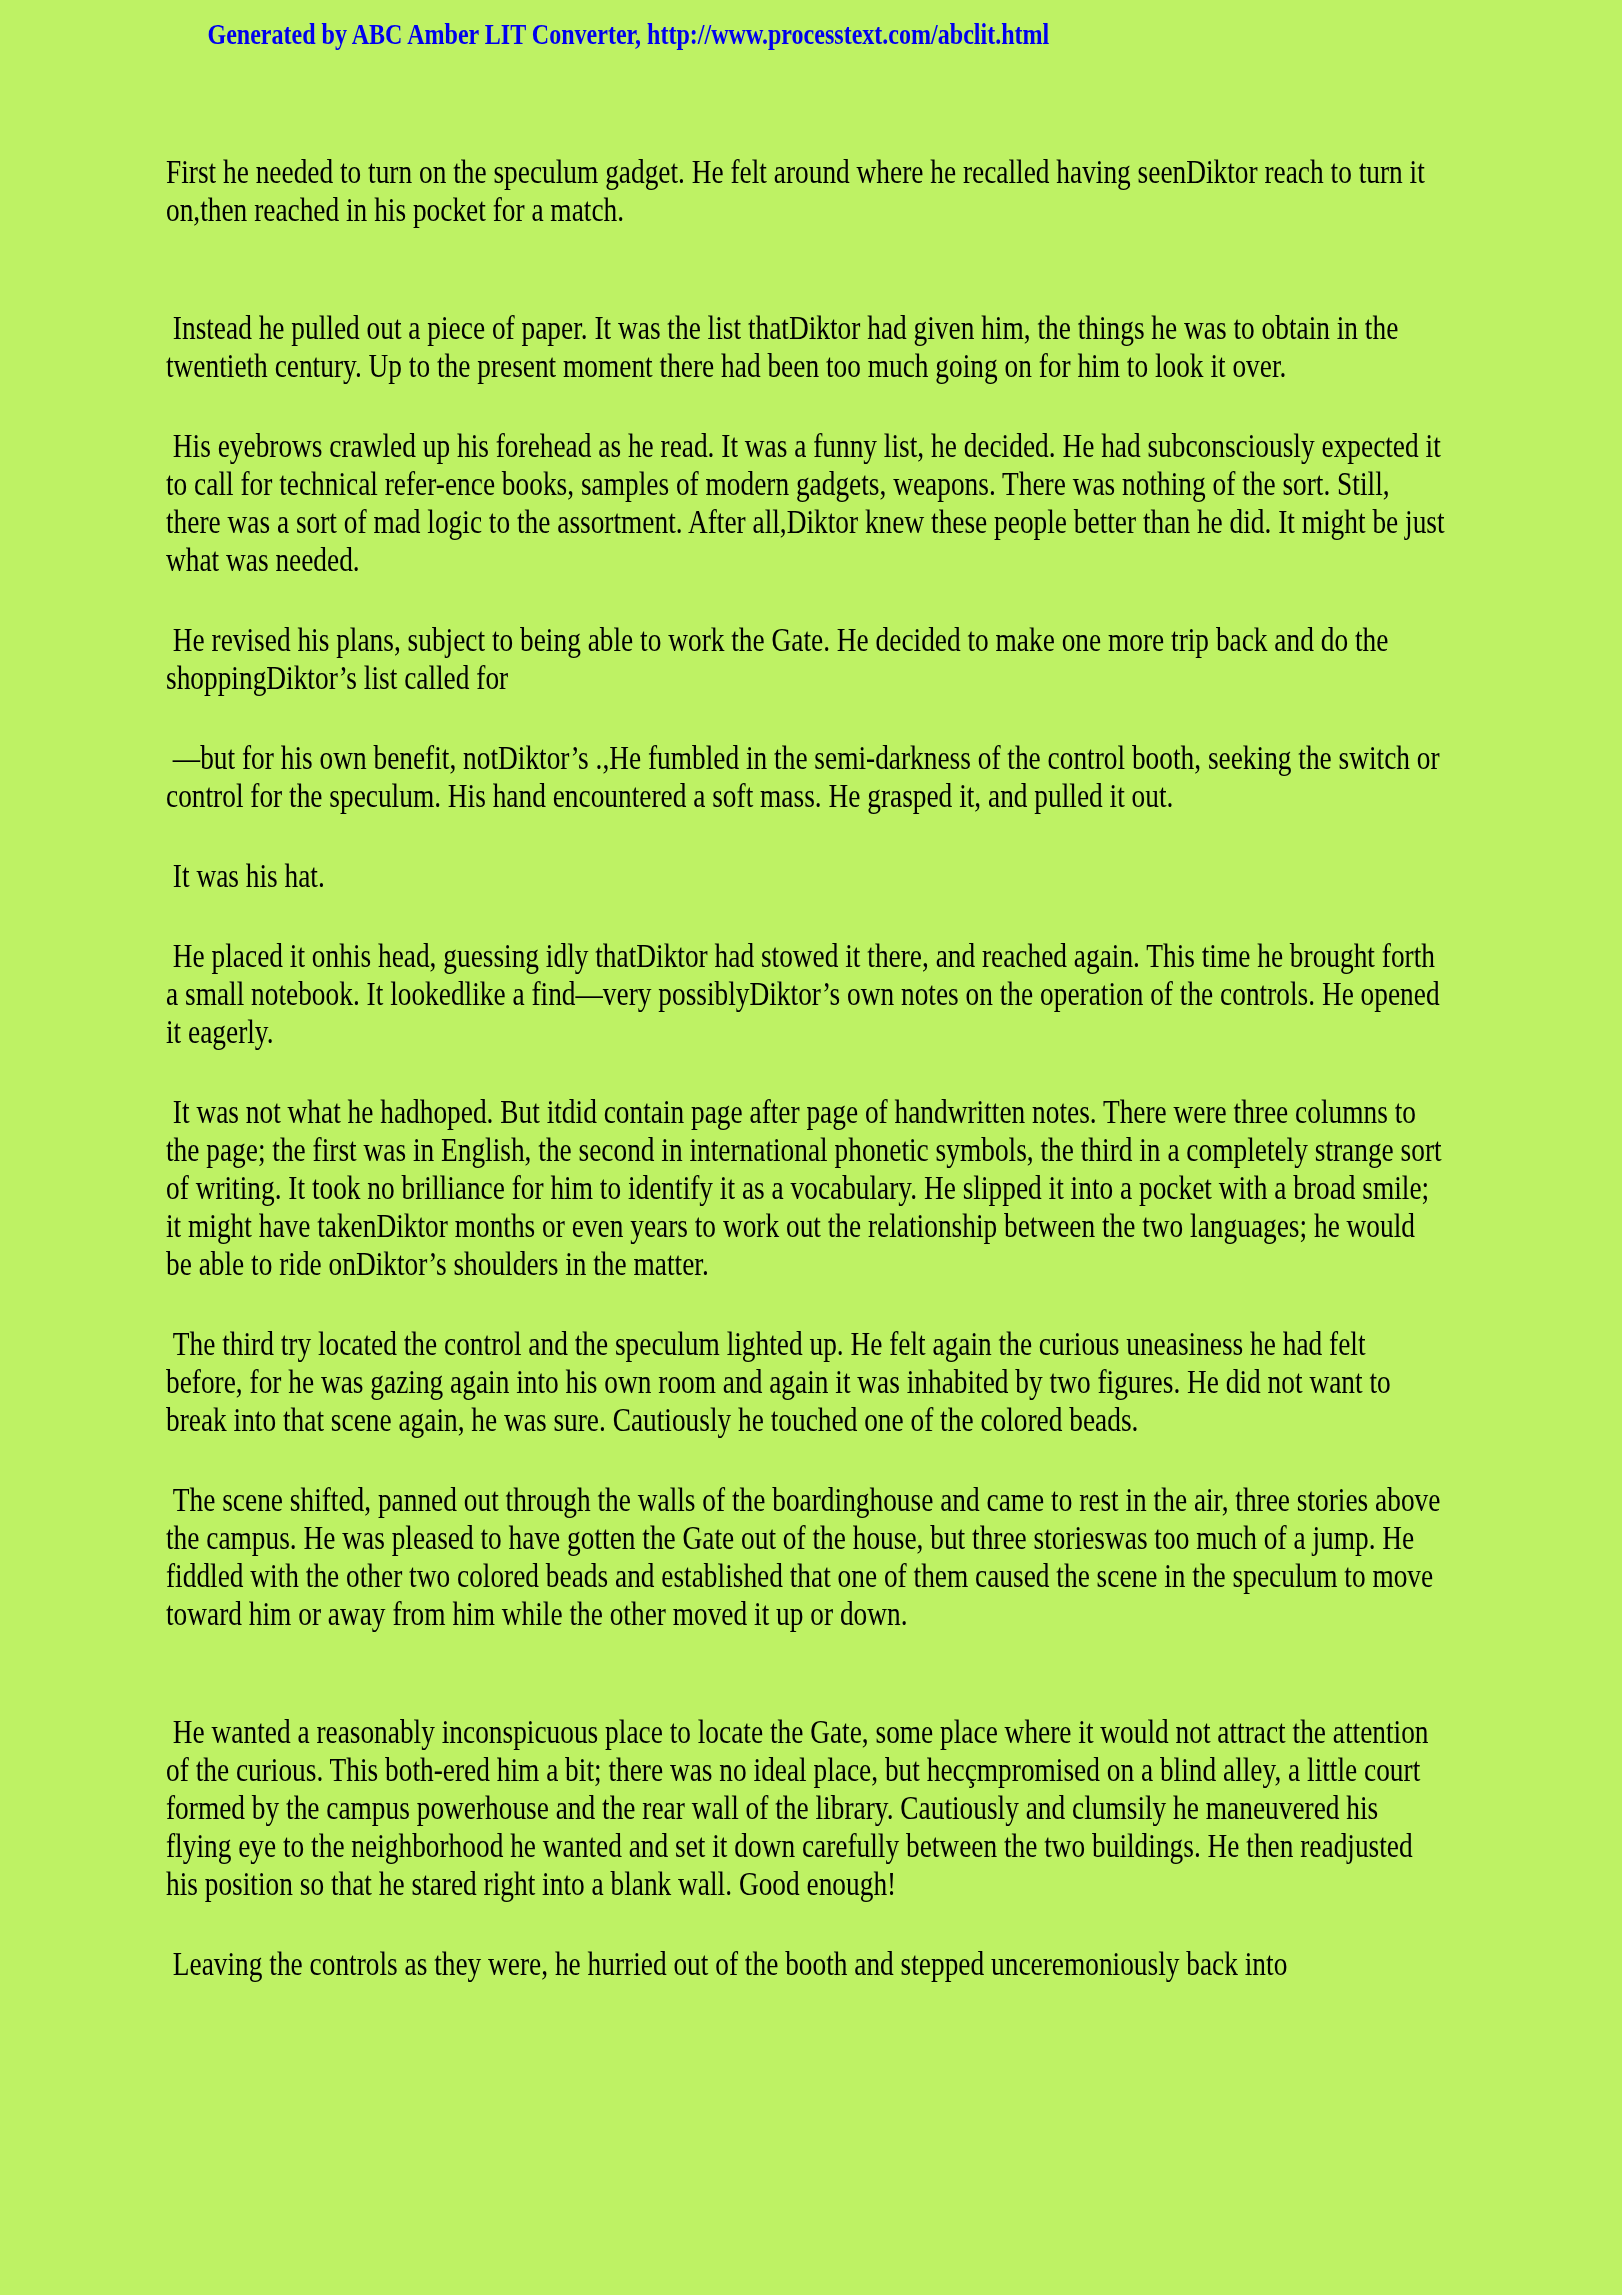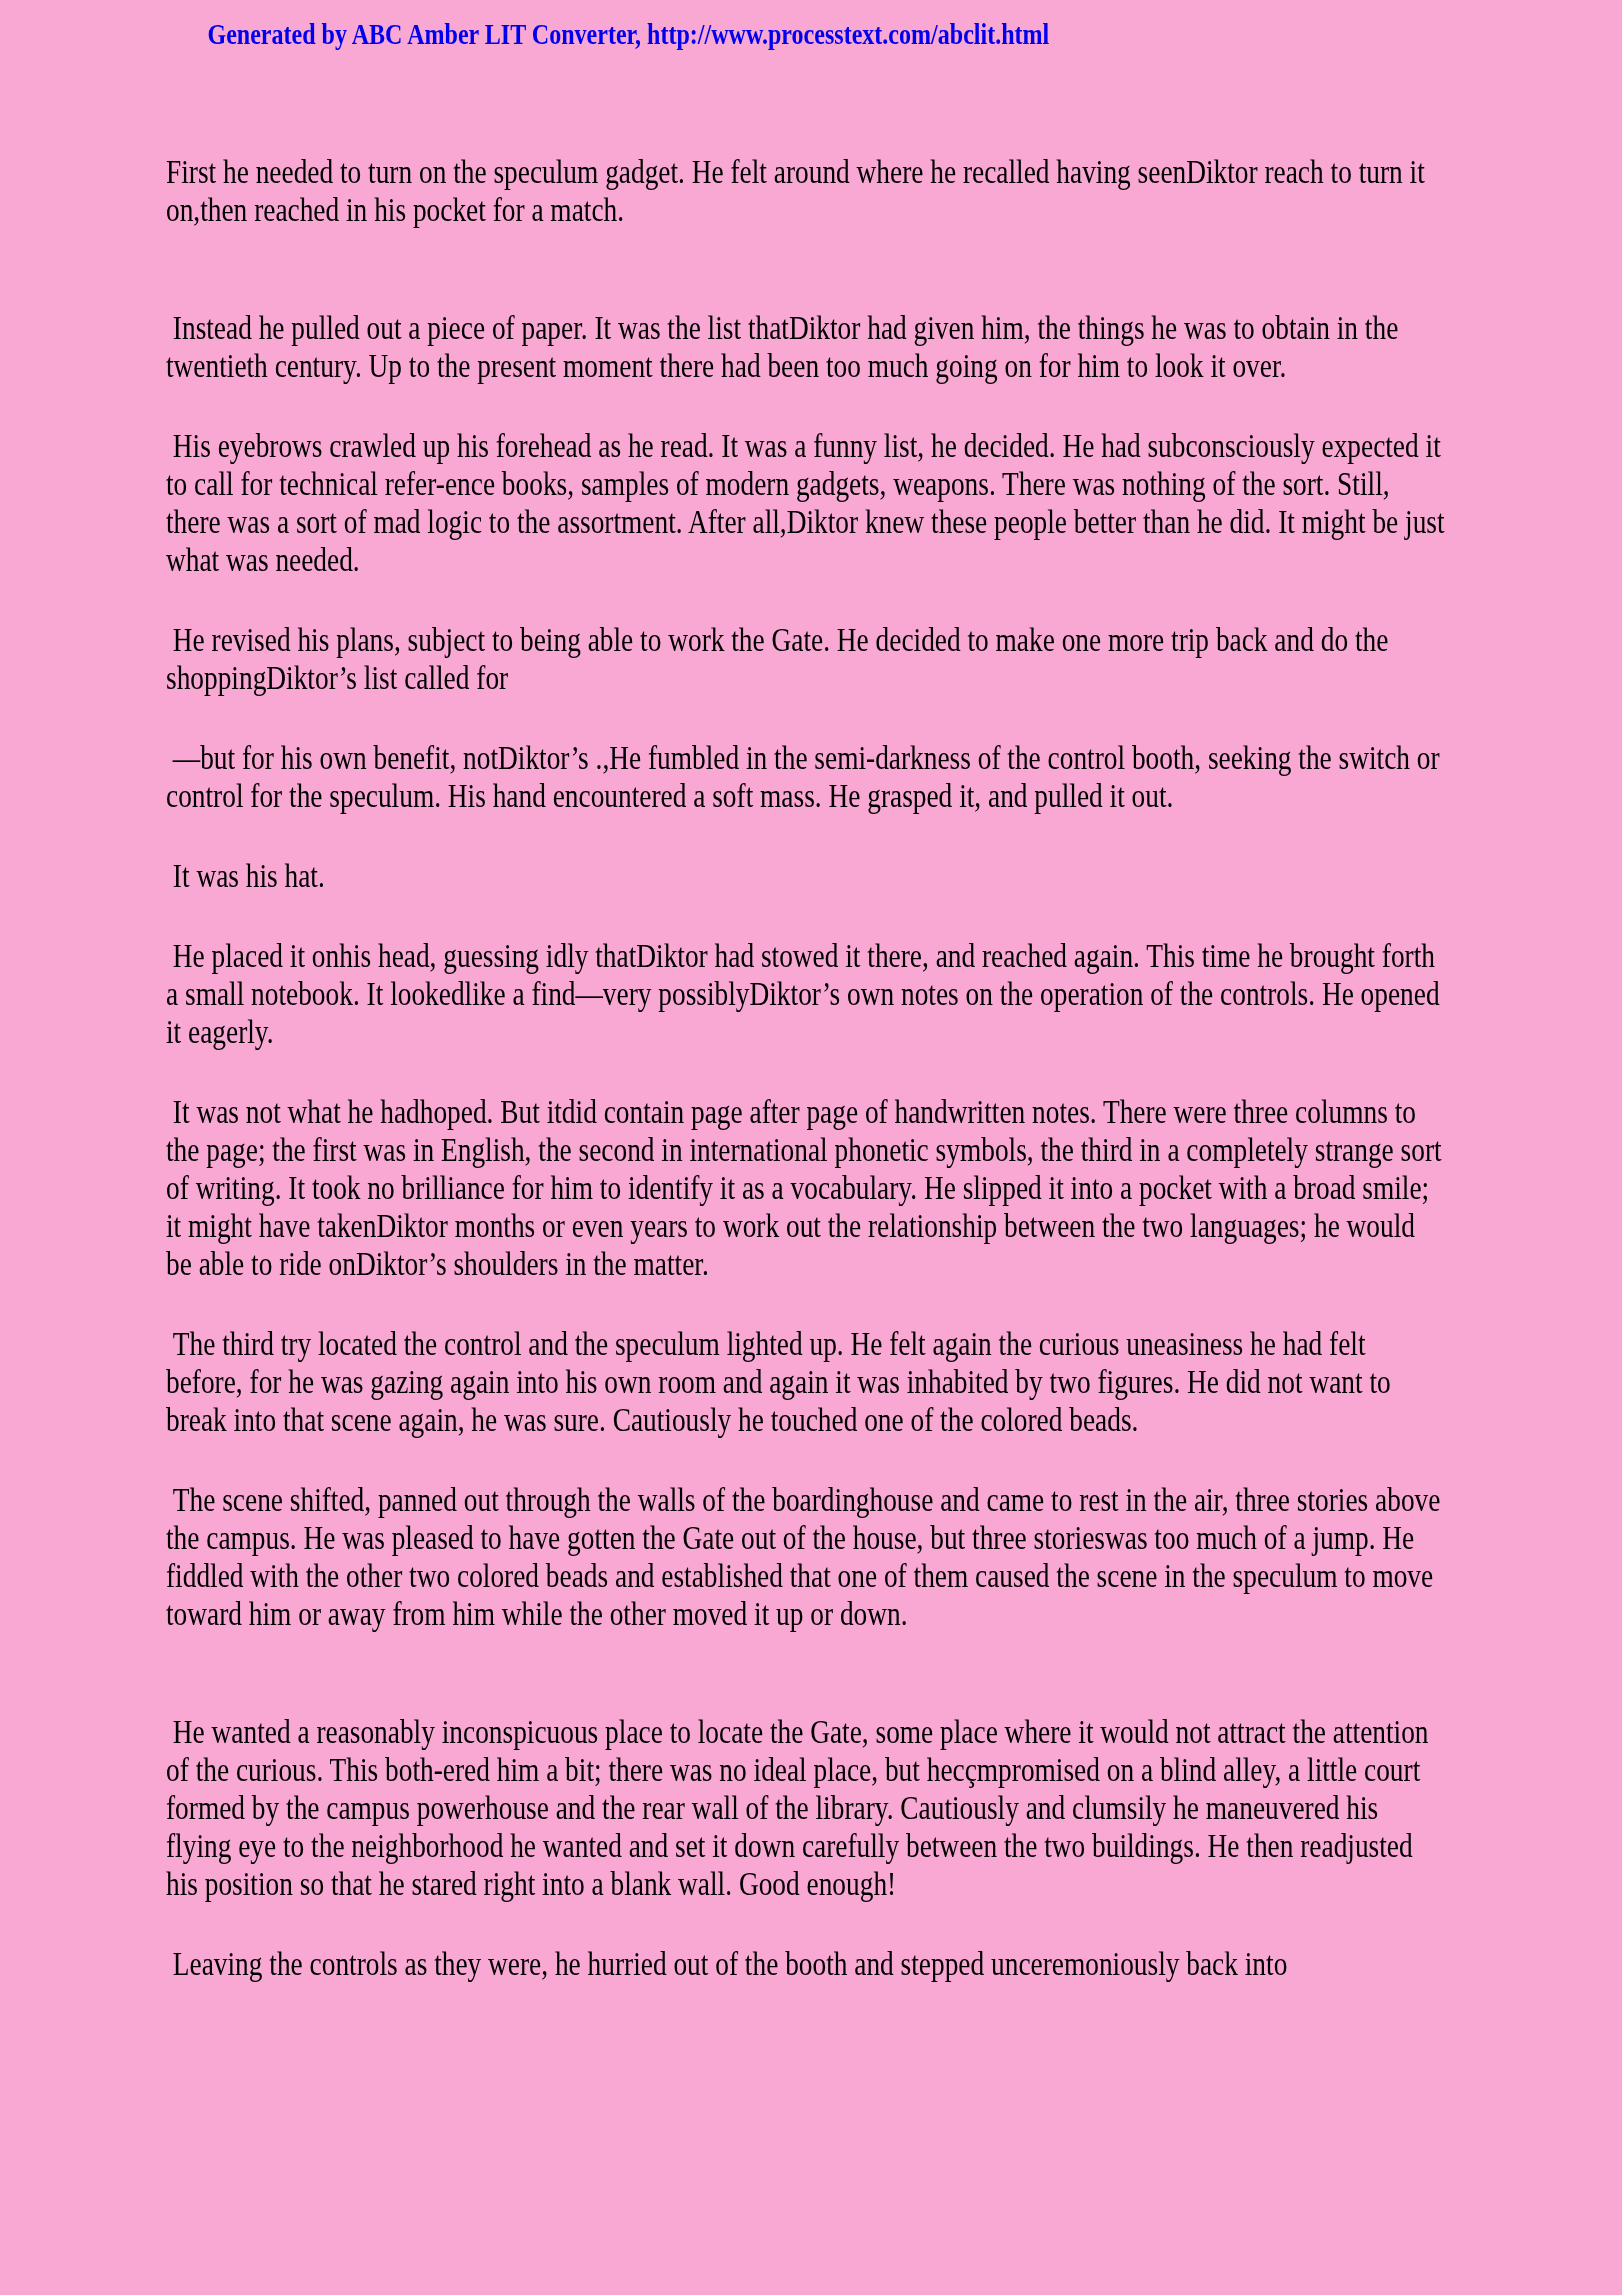--- a/index.html
+++ b/index.html
@@ -10,21 +10,21 @@
   body {
     width: 1622px;
     height: 2295px;
     position: relative;
     font-family: "Liberation Serif", "DejaVu Serif", serif;
     overflow: hidden;
   }
   .page {
     position: absolute;
     inset: 0;
-    background: #f9a8d4;
+    background: #bef264;
   }
   
   .text-column {
     position: absolute;
     left: 166px;
     top: 0;
     width: 1544px;
     transform: scaleX(0.829);
     transform-origin: 0 0;
   }

